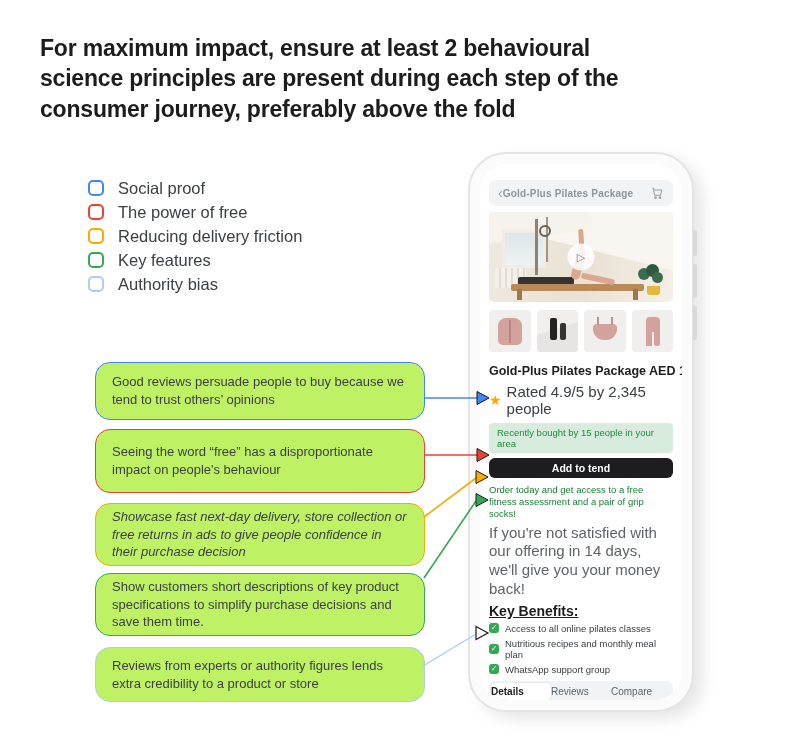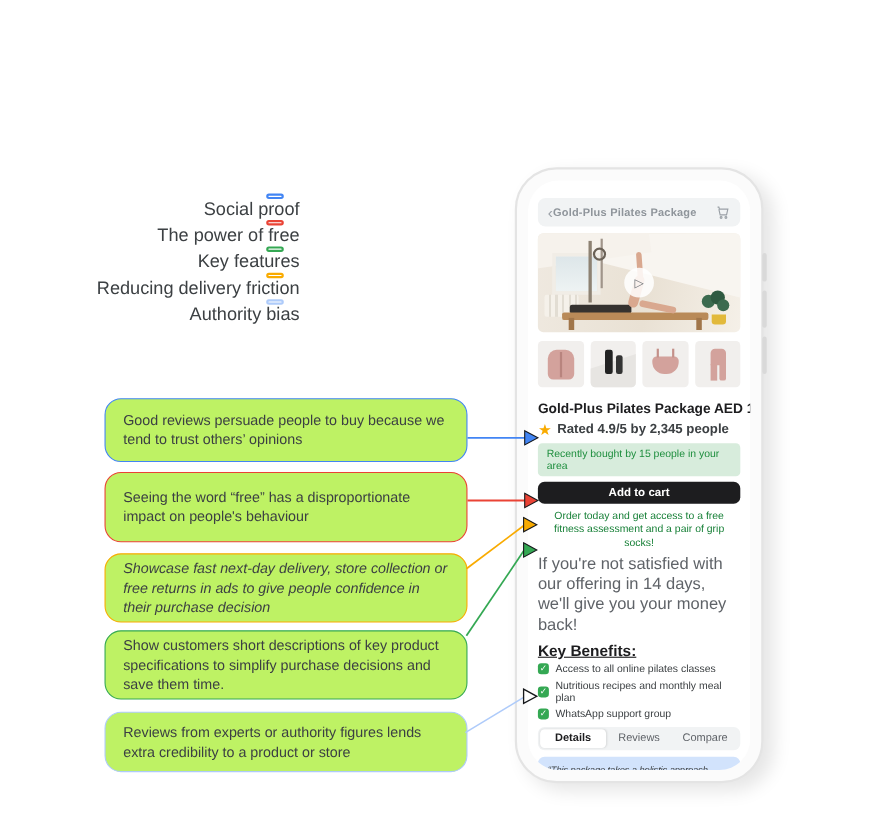--- a/index.html
+++ b/index.html
@@ -5,21 +5,21 @@
   * { margin:0; padding:0; box-sizing:border-box; }
   html,body { width:800px; height:752px; background:#ffffff; font-family:"Liberation Sans", sans-serif; }
   #canvas { position:relative; width:800px; height:752px; background:#fff; overflow:hidden; }
 
   
   .headline { position:absolute; left:40px; top:33px; width:620px;
     font-size:23px; font-weight:700; line-height:1.32; color:#1c1c1e; letter-spacing:-0.2px; }
 
   
   .legend { position:absolute; left:88px; top:176px; }
-  .legend-item { display:flex; align-items:flex-end; height:24px;flex-direction:column; }
+  .legend-item { display:flex; align-items:center; height:24px; }
   .legend-swatch { width:16px; height:16px; border:2px solid #999; border-radius:5px; margin-right:14px; background:#fff; }
   .legend-label { font-size:16.5px; color:#3c4043; }
 
   
   .callout { position:absolute; left:95px; width:330px; background:#bef264;
     border:1.6px solid #999; border-radius:15px; padding:9px 16px;
     font-size:13px; line-height:1.38; color:#3c4043; display:flex; align-items:center; }
   .co1 { top:362px; height:58px; }
   .co2 { top:429px; height:64px; }
   .co3 { top:503px; height:63px; }
@@ -85,65 +85,66 @@
   .t-bra::before, .t-bra::after { content:""; position:absolute; top:-7px; width:2px; height:8px; background:#c49089; }
   .t-bra::before { left:4px; } .t-bra::after { right:4px; }
   .t-pants { position:absolute; left:14px; top:7px; width:14px; height:15px; background:#d3a29c; border-radius:4px 4px 0 0; }
   .t-pantl { position:absolute; top:21px; width:6px; height:15px; background:#d3a29c; }
   .t-pantl.a { left:14px; } .t-pantl.b { left:22px; border-radius:0 0 2px 2px; }
 
   
   .prod-title { margin-top:12px; font-size:12.5px; font-weight:700; color:#1d1d1f; white-space:nowrap; }
   .rating { display:flex; align-items:center; gap:5px; margin-top:5px; }
   .star { color:#f9ab00; font-size:14px; line-height:1; }
-  .rating-text { font-size:12px; font-weight:700; color:#3c4043;text-align:center; }
+  .rating-text { font-size:15px; font-weight:400; color:#3c4043; }
   .banner { margin-top:6px; background:#d7ecdc; color:#1e8e3e; font-size:9.5px; font-weight:400;
     padding:4px 8px; border-radius:4px; }
   .atc-btn { margin-top:5px; background:#1d1d1f; color:#fff; font-size:10.5px; font-weight:700;
     height:20px; border-radius:6px; display:flex; align-items:center; justify-content:center;
     border:none; width:100%; font-family:inherit; cursor:pointer; }
-  .offer { margin-top:6px; color:#188038; font-size:9.5px; line-height:1.25;text-align:center; }
+  .offer { margin-top:6px; color:#188038; font-size:9.5px; line-height:1.25; }
   .guarantee { margin-top:4px; color:#5f6368; font-size:15px; line-height:1.25; }
   .kb-title { margin-top:4px; font-size:14px; font-weight:700; color:#1d1d1f;text-decoration:underline; }
   .benefit { display:flex; align-items:center; gap:6px; margin-top:4px; }
   .check { width:10px; height:10px; background:#34a853; border-radius:3px; color:#fff;
     font-size:8px; line-height:10px; text-align:center; flex:none; }
   .benefit span.b-label { font-size:9.5px; color:#3c4043; }
 
   
   .tabs { margin-top:6px; background:#f1f3f4; border-radius:6px; padding:2px; display:flex; }
-  .tab { flex:1; text-align:center; font-size:10px; color:#5f6368; padding:3px 0; border-radius:4px; cursor:pointer; }
+  .tab { flex:1; font-size:10px; color:#5f6368; padding:3px 0; border-radius:4px; cursor:pointer; }
   .tab.active { background:#fff; color:#1d1d1f; font-weight:700; box-shadow:0 0 2px rgba(0,0,0,0.12); }
 
   .desc { margin-top:8px; font-size:8.5px; color:#8a9097; line-height:1.32; letter-spacing:-0.1px; }
   .quote-box { margin-top:6px; background:#d2e3fc; border-radius:6px; padding:7px 9px; }
   .quote-text { font-size:8.5px; font-style:italic; color:#3c4043; line-height:1.35; letter-spacing:-0.1px; }
 </style>
 </head>
 <body>
 
 <div id="canvas">
 
+  <div class="headline">For maximum impact, ensure at least 2 behavioural science principles are present during each step of the consumer journey, preferably above the fold</div>
 
   <div class="legend">
     <div class="legend-item">
       <span class="legend-swatch" style="border-color: rgb(66, 133, 244);"></span>
       <span class="legend-label">Social proof</span>
     </div>
     <div class="legend-item">
       <span class="legend-swatch" style="border-color: rgb(234, 67, 53);"></span>
       <span class="legend-label">The power of free</span>
     </div>
     <div class="legend-item">
+      <span class="legend-swatch" style="border-color: rgb(249, 171, 0);"></span>
+      <span class="legend-label">Reducing delivery friction</span>
+    </div>
+    <div class="legend-item">
       <span class="legend-swatch" style="border-color: rgb(52, 168, 83);"></span>
       <span class="legend-label">Key features</span>
-    </div>
-    <div class="legend-item">
-      <span class="legend-swatch" style="border-color: rgb(249, 171, 0);"></span>
-      <span class="legend-label">Reducing delivery friction</span>
     </div>
     <div class="legend-item">
       <span class="legend-swatch" style="border-color: rgb(174, 203, 250);"></span>
       <span class="legend-label">Authority bias</span>
     </div>
   </div>
 
   <div class="callout co1" style="border-color: rgb(66, 133, 244);">
     <span>Good reviews persuade people to buy because we tend to trust others’ opinions</span>
   </div>
@@ -222,21 +223,21 @@
 
       <div class="prod-title">Gold-Plus Pilates Package AED 129.00</div>
 
       <div class="rating">
         <span class="star">★</span>
         <span class="rating-text">Rated 4.9/5 by 2,345 people</span>
       </div>
 
       <div class="banner">Recently bought by 15 people in your area</div>
 
-      <button class="atc-btn">Add to cart</button>
+      <button class="atc-btn">Add to tend</button>
 
       <div class="offer">Order today and get access to a free fitness assessment and a pair of grip socks!</div>
       <div class="guarantee">If you're not satisfied with our offering in 14 days, we'll give you your money back!</div>
 
       <div class="kb-title">Key Benefits:</div>
 
       <div class="benefit">
         <span class="check">✓</span>
         <span class="b-label">Access to all online pilates classes</span>
       </div>

